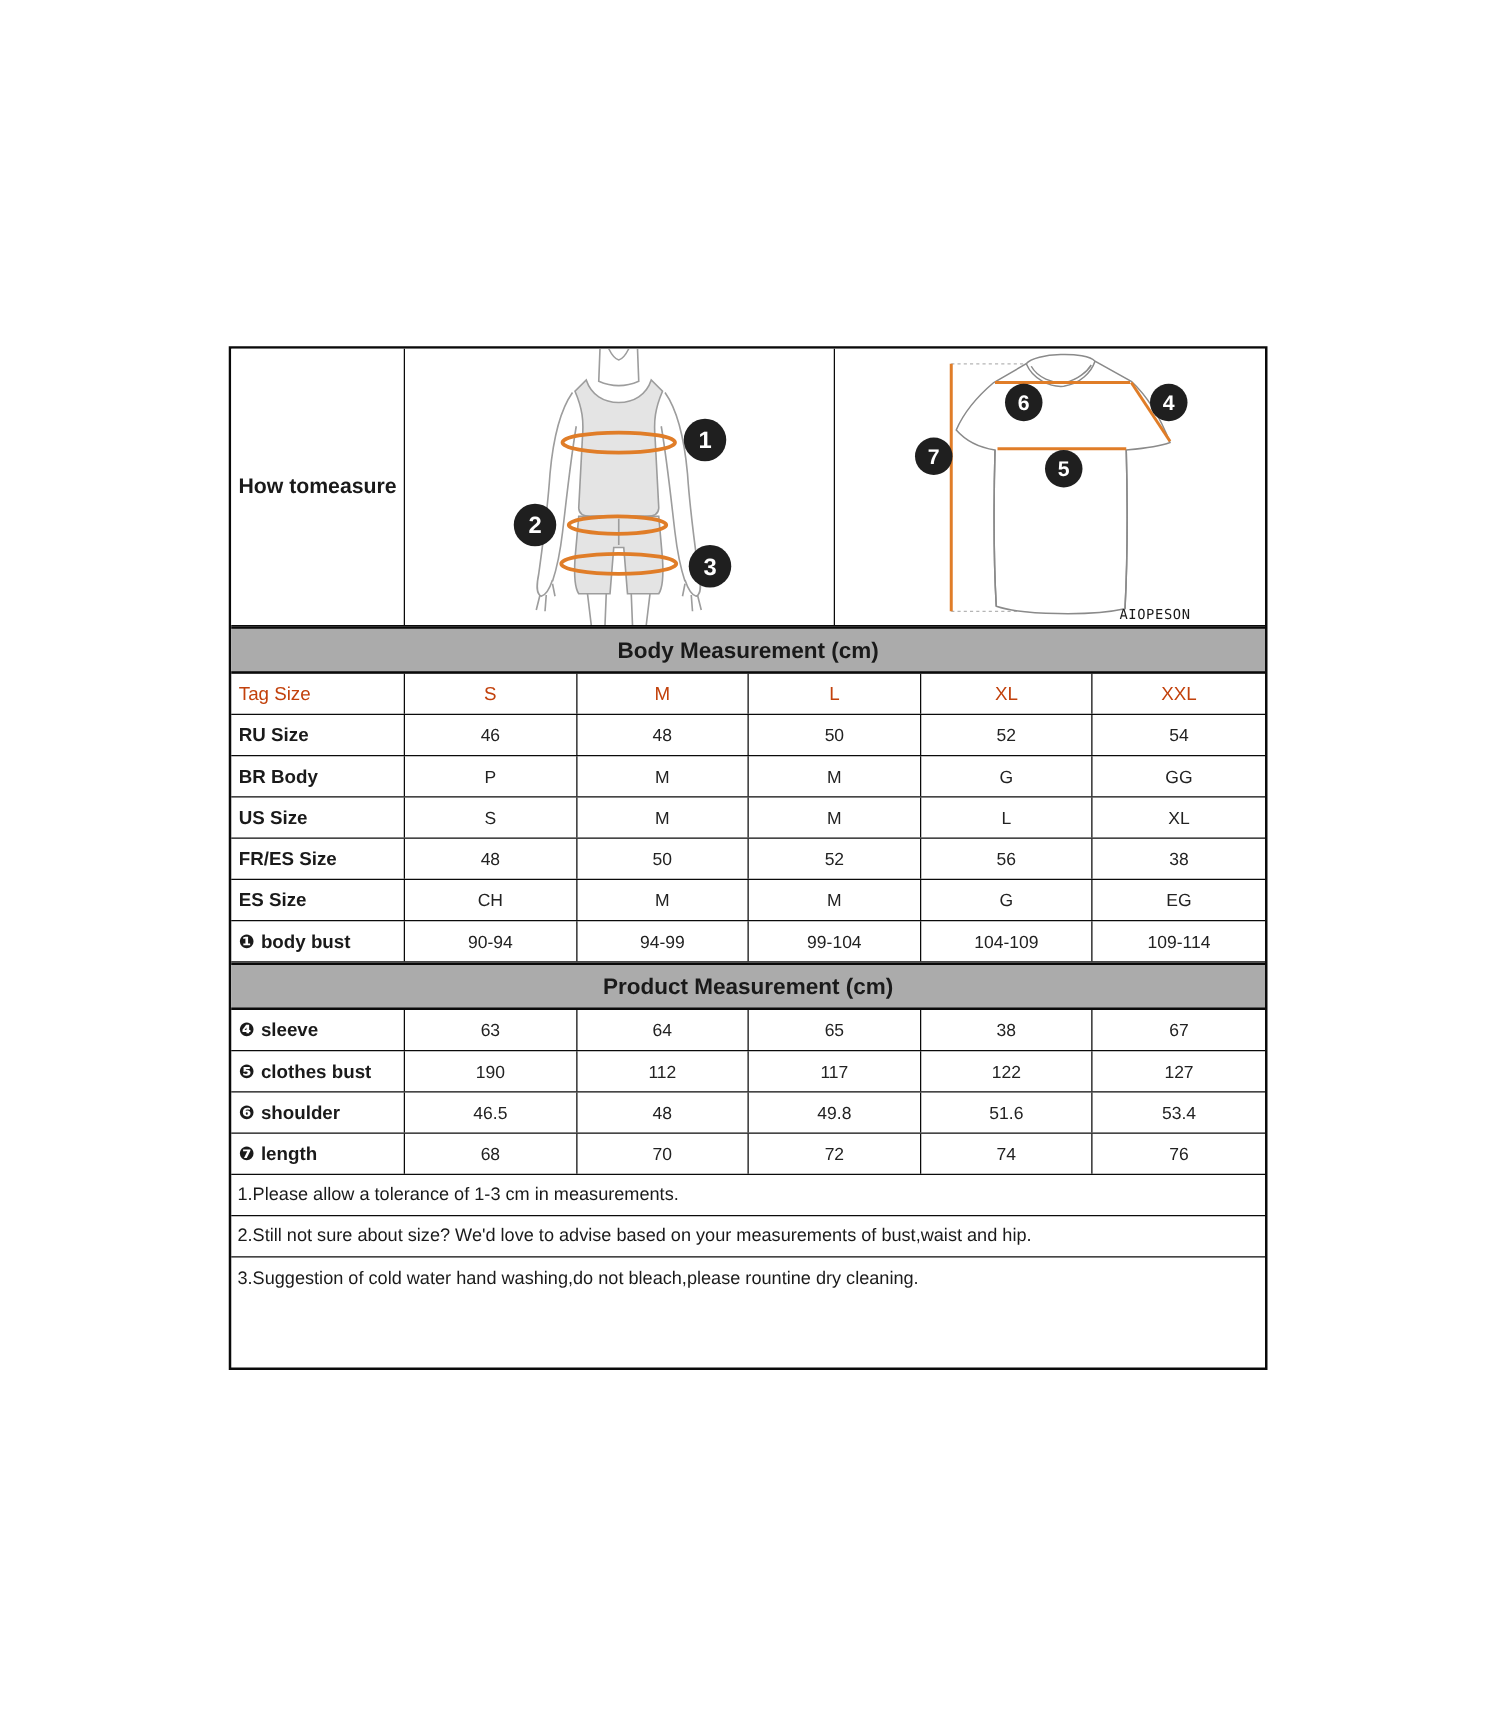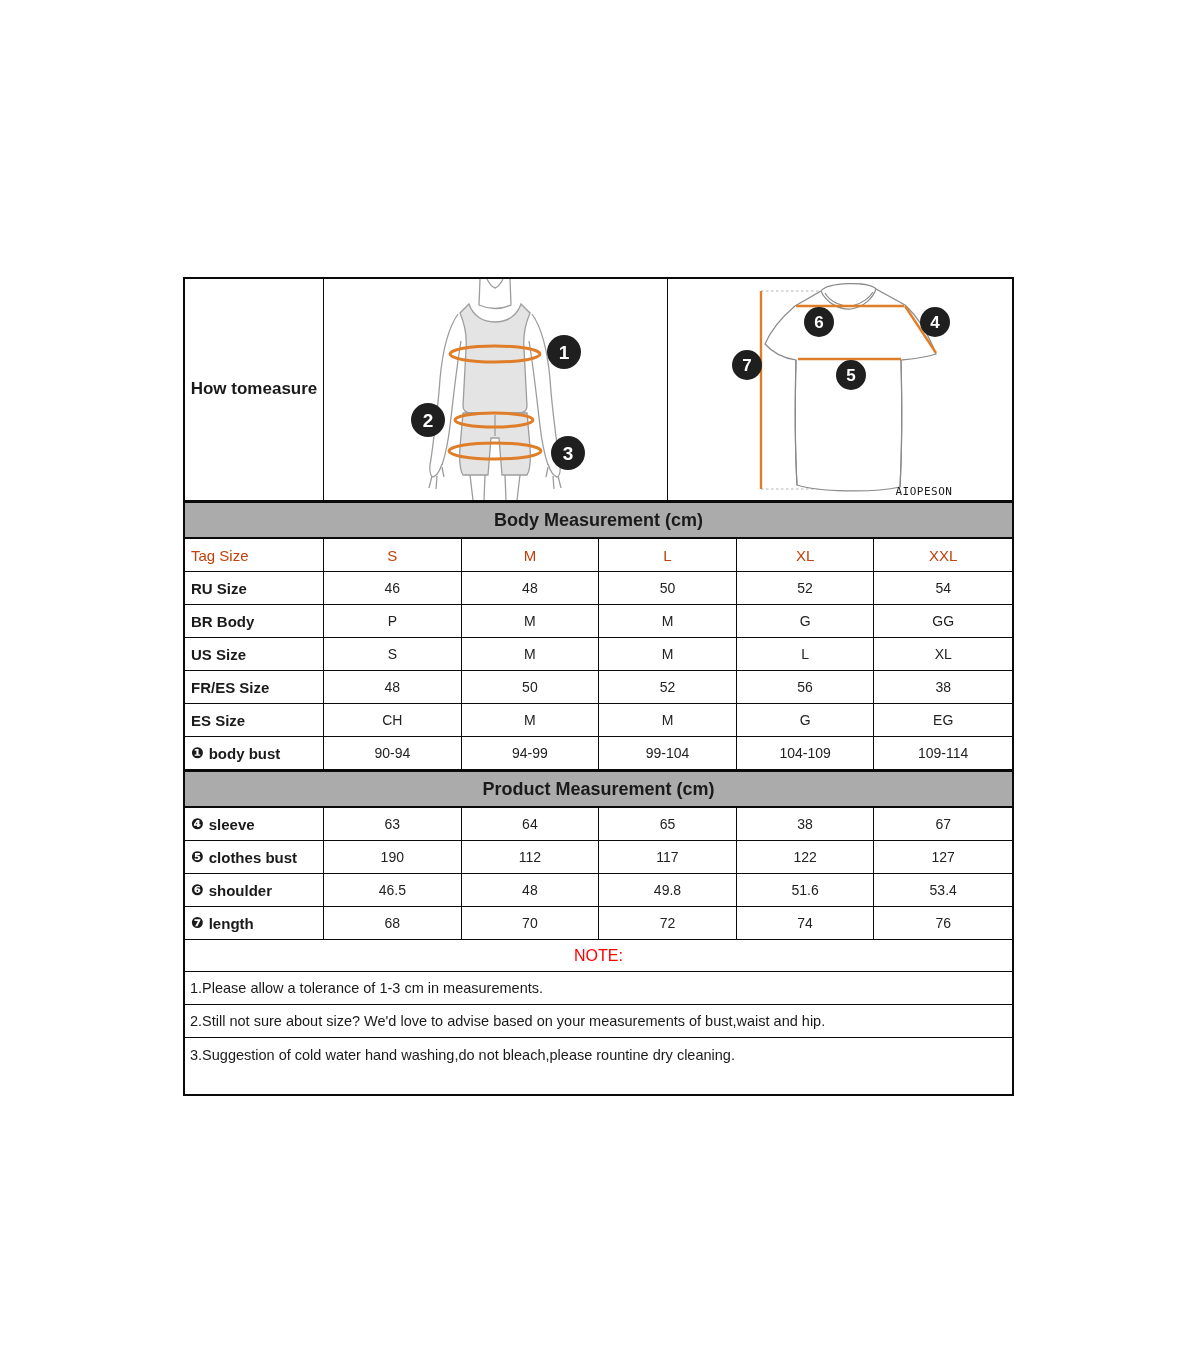--- a/index.html
+++ b/index.html
@@ -242,18 +242,17 @@
       <span class="marker-glyph">❼</span>
       <span>length</span>
     </div>
     <div class="val">68</div>
     <div class="val">70</div>
     <div class="val">72</div>
     <div class="val">74</div>
     <div class="val">76</div>
   </div>
 
-  <div class="note-title">NOTE:</div>
   <div class="note-row">1.Please allow a tolerance of 1-3 cm in measurements.</div>
   <div class="note-row">2.Still not sure about size? We'd love to advise based on your measurements of bust,waist and hip.</div>
   <div class="note-row">3.Suggestion of cold water hand washing,do not bleach,please rountine dry cleaning.</div>
 
 </div>
 
 </body></html>

